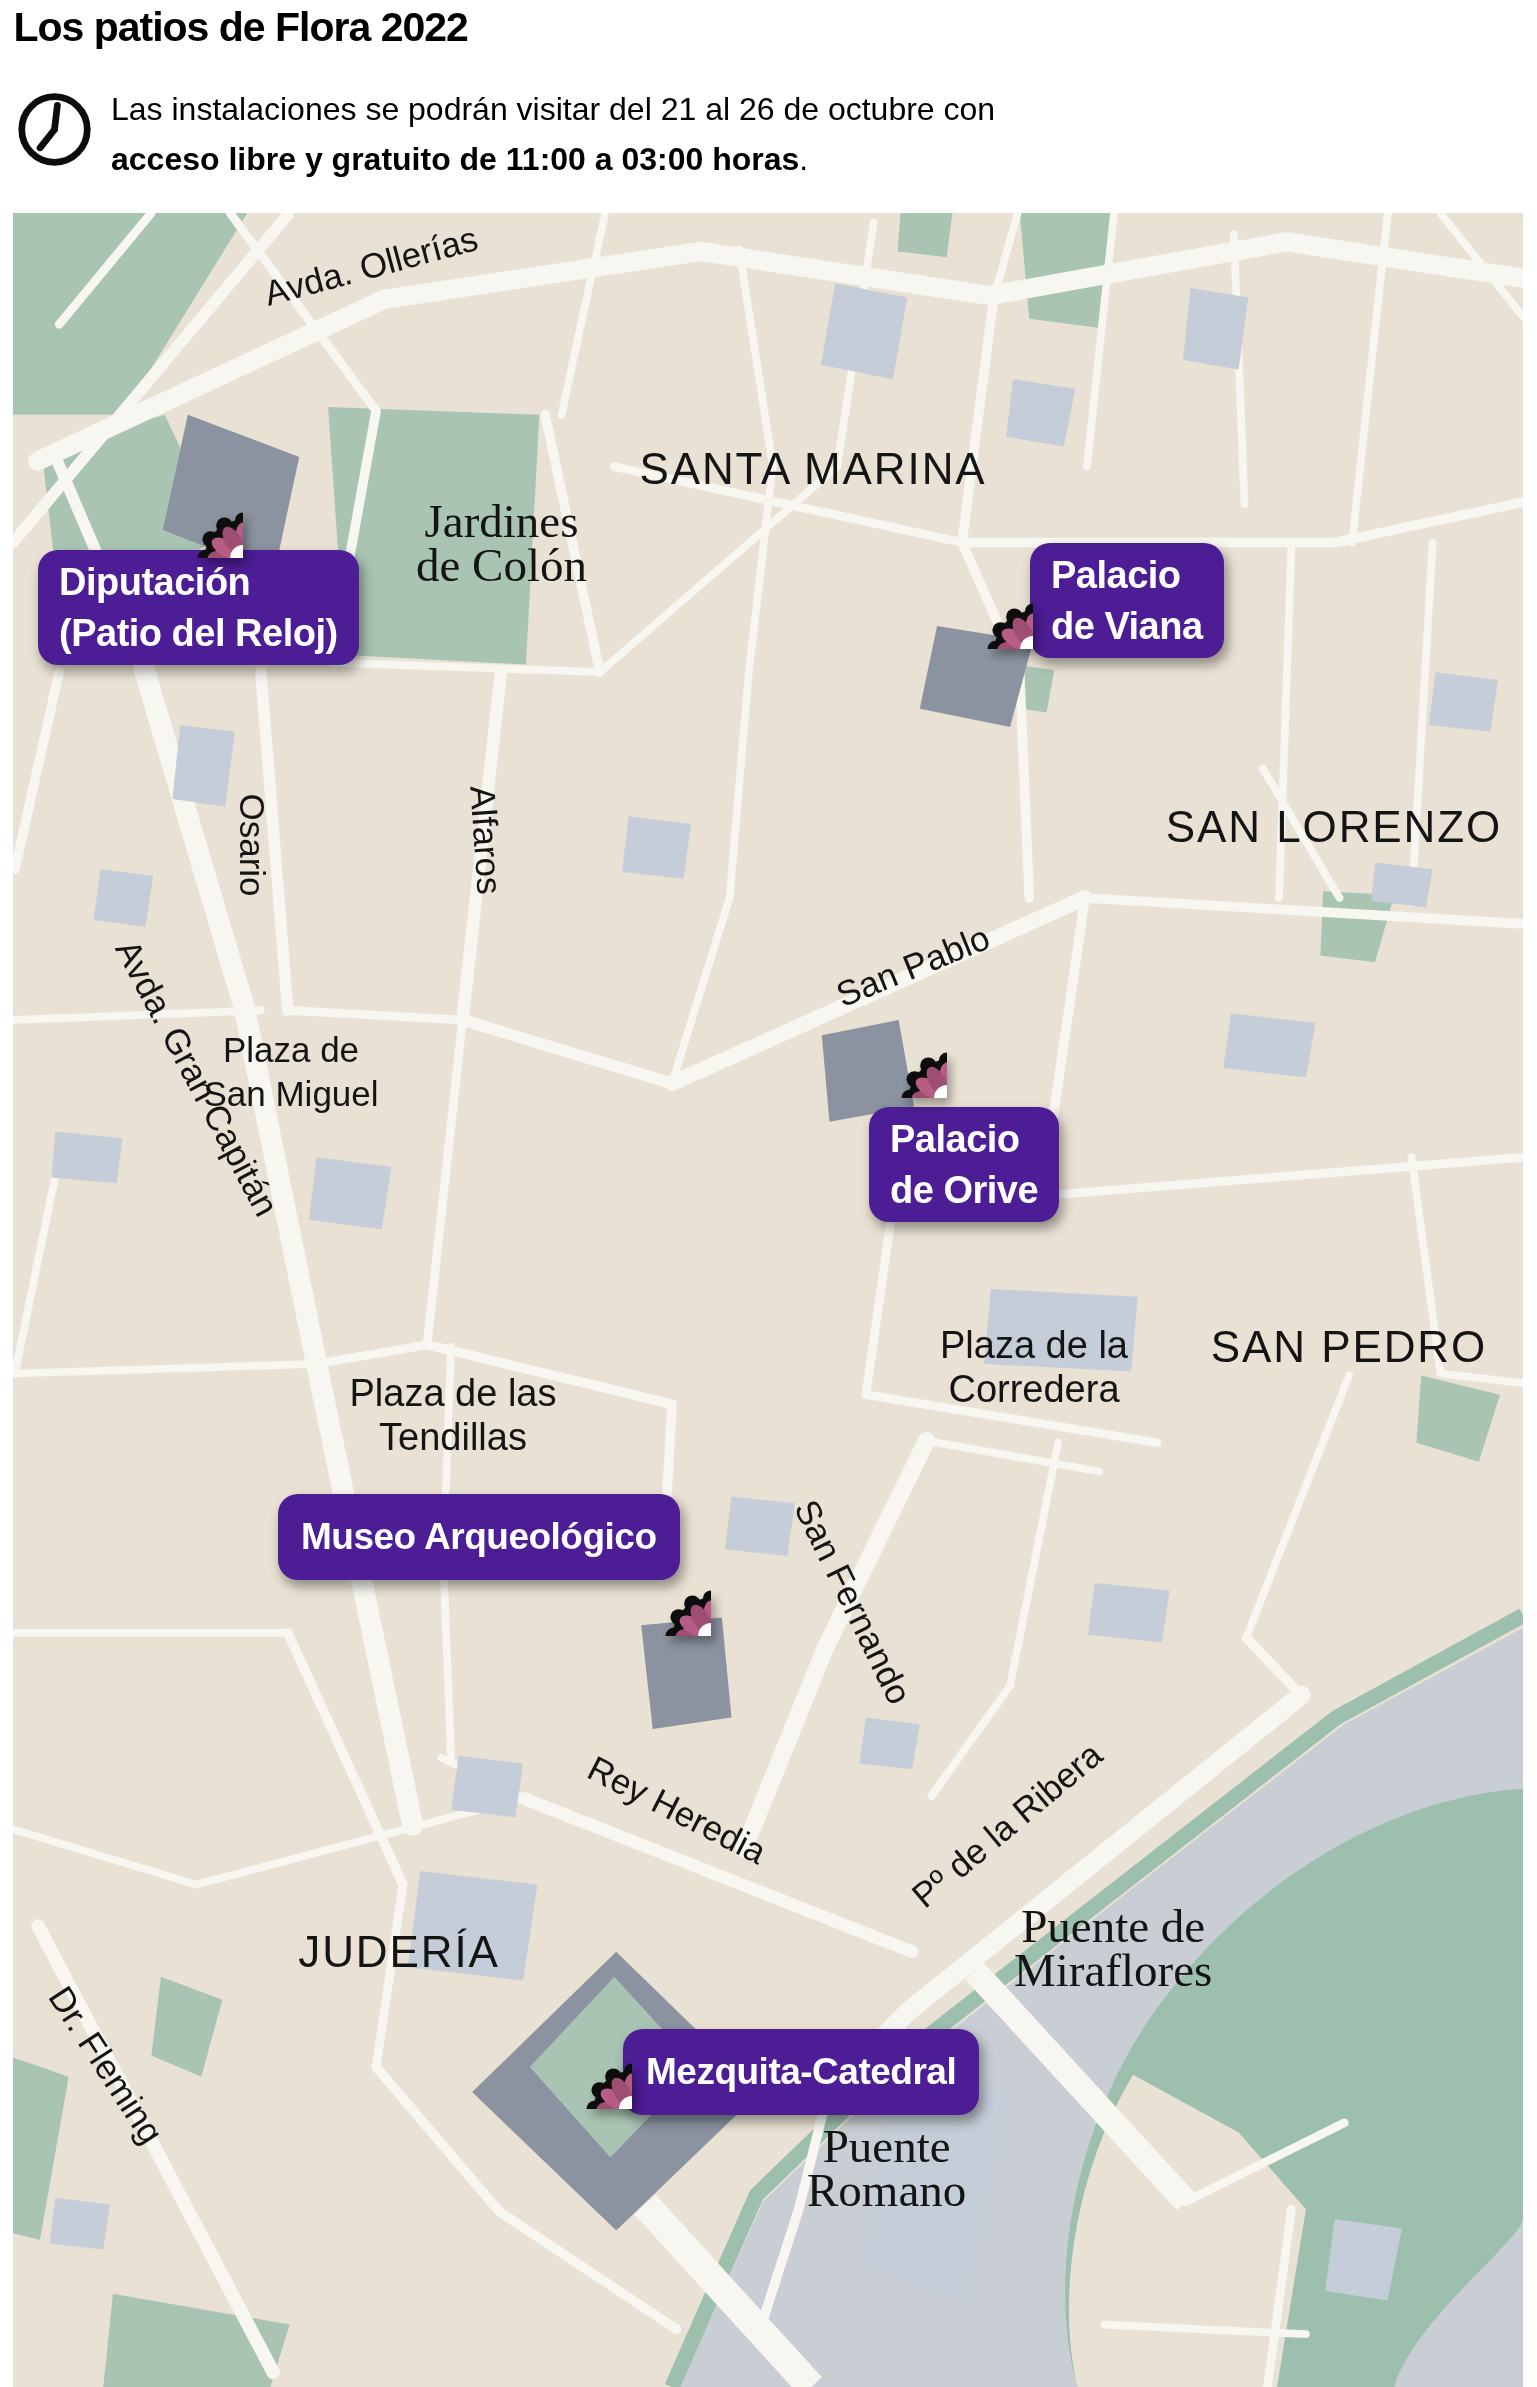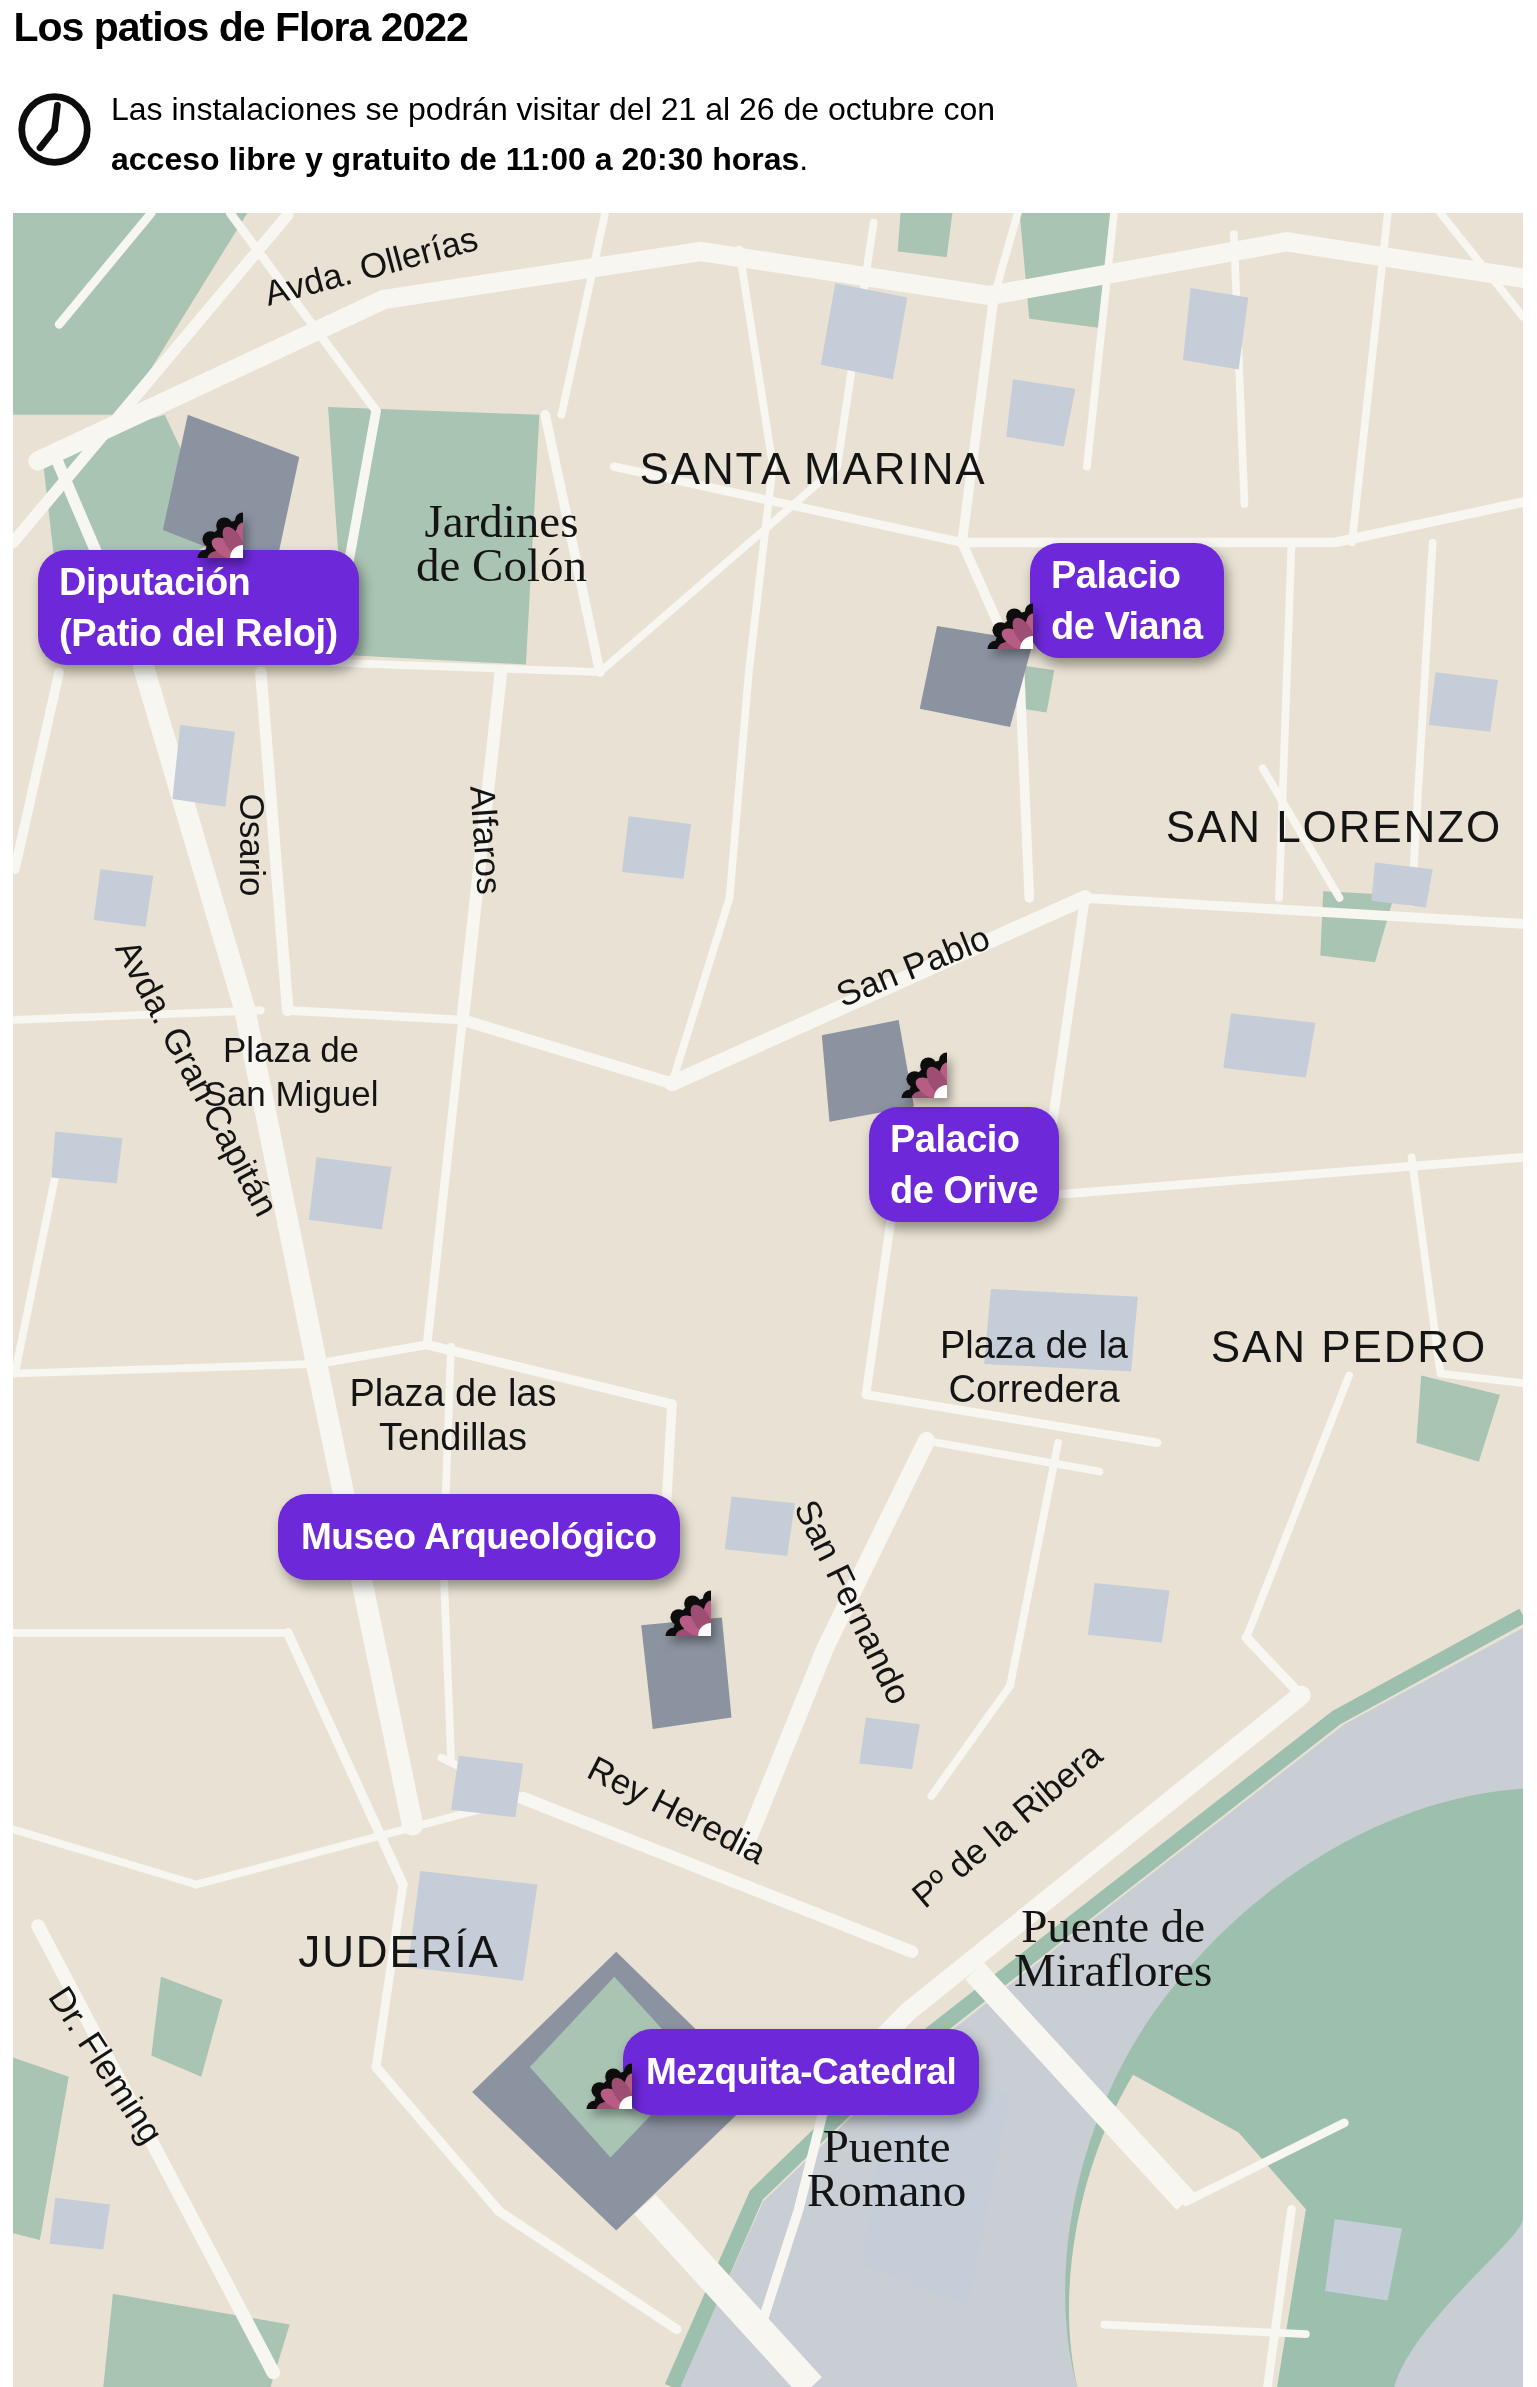--- a/index.html
+++ b/index.html
@@ -14,40 +14,40 @@
   
   #map{left:13.4px;top:213px;width:1510px;height:2174px;background:#e9e2d4;}
   #map svg{display:block;}
   
   .lbl{position:absolute;color:#141414;font-size:35px;line-height:44px;white-space:nowrap;
        transform:translate(-50%,-50%) rotate(var(--r,0deg));text-align:center;}
   .lbl-left{position:absolute;color:#141414;font-size:47px;line-height:44px;white-space:nowrap;
        transform:translate(0,-50%) rotate(var(--r,0deg));text-align:center;font-family:Liberation Serif, serif;}
   .district{font-size:44px;letter-spacing:1.9px;font-weight:500;}
   
-  .vbox{position:absolute;background:#6d28d9;color:#fff;border-radius:29px;
+  .vbox{position:absolute;background:#4c1d95;color:#fff;border-radius:20px;
         font-weight:bold;font-size:38px;line-height:51px;letter-spacing:-0.5px;
         padding:6.7px 21px;box-shadow:3.8px 6.7px 11.5px rgba(0,0,0,0.38);white-space:nowrap;}
   .vbox.single{padding:19px 23px;font-size:37px;line-height:48px;}
   
   .flower{position:absolute;width:92px;height:92px;filter:drop-shadow(4.8px 6.7px 4.8px rgba(0,0,0,0.35));}
 </style>
 </head>
 <body>
 
 <div class="abs" id="title">Los patios de Flora 2022</div>
 
 <svg class="abs" style="left:15.4px;top:90px" width="79" height="79" viewBox="-41 -41 82 82">
   <circle r="34" fill="none" stroke="#0d0d0d" stroke-width="7"></circle>
   <line x1="0" y1="0" x2="3" y2="-25" stroke="#0d0d0d" stroke-width="7" stroke-linecap="round"></line>
   <line x1="0" y1="0" x2="-15" y2="19" stroke="#0d0d0d" stroke-width="7" stroke-linecap="round"></line>
 </svg>
 
 <div class="abs sub" id="sub1">Las instalaciones se podrán visitar del 21 al 26 de octubre con</div>
-<div class="abs sub" id="sub2"><b>acceso libre y gratuito de 11:00 a 20:30 horas</b><span>.</span></div>
+<div class="abs sub" id="sub2"><b>acceso libre y gratuito de 11:00 a 03:00 horas</b><span>.</span></div>
 
 <div class="abs" id="map">
 <svg width="1510" height="2174" viewBox="14 222 1572 2263" preserveAspectRatio="none">
 
   <g fill="#a9c4b3">
     <polygon points="14,222 258,222 128,432 14,432"></polygon>
     <polygon points="44,470 172,432 232,560 64,645"></polygon>
     <polygon points="342,424 562,432 548,692 360,682"></polygon>
     <polygon points="938,222 992,222 986,268 935,262"></polygon>
     <polygon points="1062,222 1158,222 1148,342 1072,332"></polygon>

